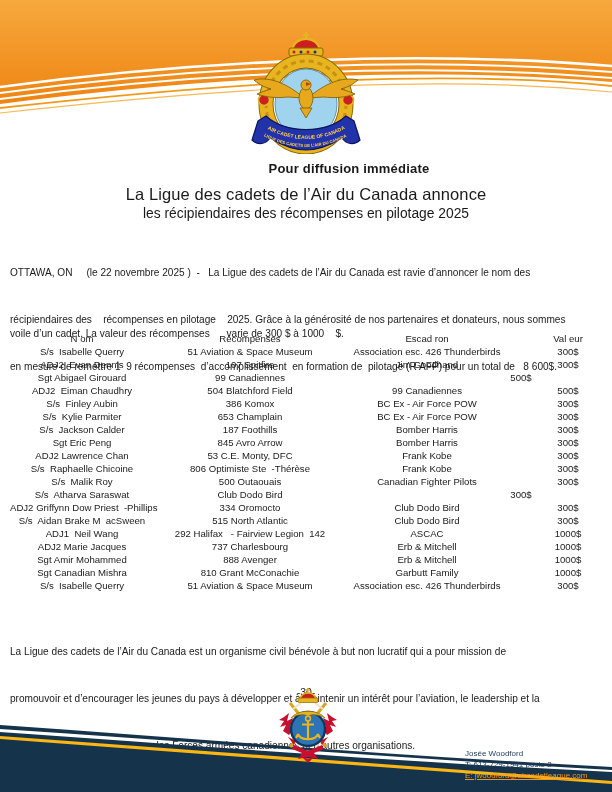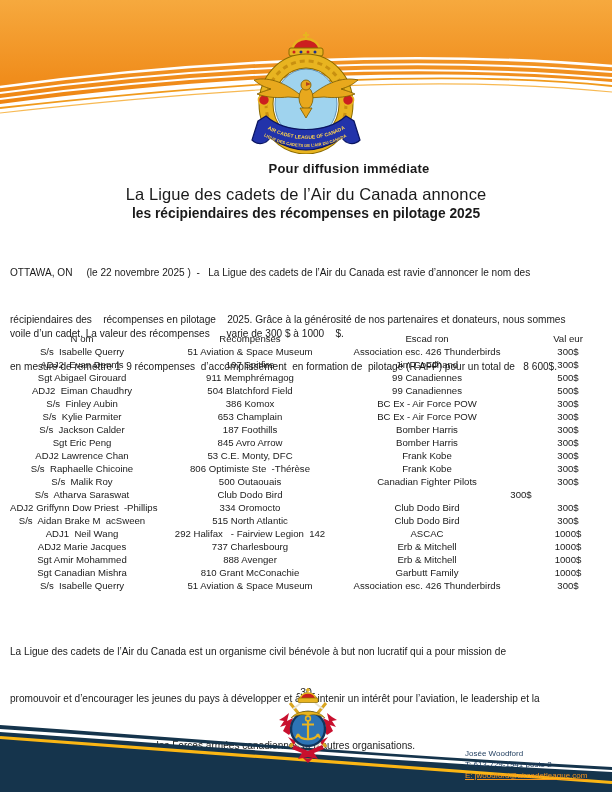--- a/index.html
+++ b/index.html
@@ -3,21 +3,21 @@
 <meta charset="utf-8">
 <style>
   html,body{margin:0;padding:0;background:#ffffff;}
   .page{position:relative;width:612px;height:792px;background:#ffffff;overflow:hidden;
         font-family:"Liberation Sans",sans-serif;color:#1a1a1a;}
   svg text{font-family:"Liberation Sans",sans-serif;}
   .abs{position:absolute;}
   .center{text-align:center;width:612px;left:0;}
   .tagline{top:161px;font-size:13px;font-weight:700;letter-spacing:.2px;padding-left:43px;}
   .title1{top:185px;font-size:16.5px;font-weight:400;letter-spacing:.1px;}
-  .title2{top:206px;font-size:13.8px;font-weight:700;}
+  .title2{top:206px;font-size:13.8px;font-weight:400;}
   .para{left:10px;width:598px;font-size:10.1px;line-height:15.6px;white-space:pre;}
   .para .pline{height:15.6px;}
   .intro{top:234px;}
   .rafp{top:295px;}
   .closing{top:613px;}
   .endmark{top:686px;font-size:10.5px;}
   .tbl{left:10px;top:332px;width:592px;}
   .trow{display:grid;grid-template-columns:144px 192px 162px 26px 68px;height:13px;}
   .tc{text-align:center;font-size:9.6px;line-height:13px;white-space:pre;overflow:visible;}
   .contact{left:465px;top:726px;font-size:8px;line-height:11px;color:#1c3a5c;font-weight:400;margin-top:22px;}
@@ -119,21 +119,20 @@
     </div>
         <div class="trow">
       <div class="tc">ADJ2  Evan Dennis</div>
       <div class="tc">107 Spitfire</div>
       <div class="tc">Jim Goodhand</div>
       <div class="tc"></div>
       <div class="tc">300$</div>
     </div>
         <div class="trow">
       <div class="tc">Sgt Abigael Girouard</div>
-      <div class="tc">911 Memphrémagog</div>
       <div class="tc">99 Canadiennes</div>
       <div class="tc"></div>
       <div class="tc">500$</div>
     </div>
         <div class="trow">
       <div class="tc">ADJ2  Eiman Chaudhry</div>
       <div class="tc">504 Blatchford Field</div>
       <div class="tc">99 Canadiennes</div>
       <div class="tc"></div>
       <div class="tc">500$</div>

